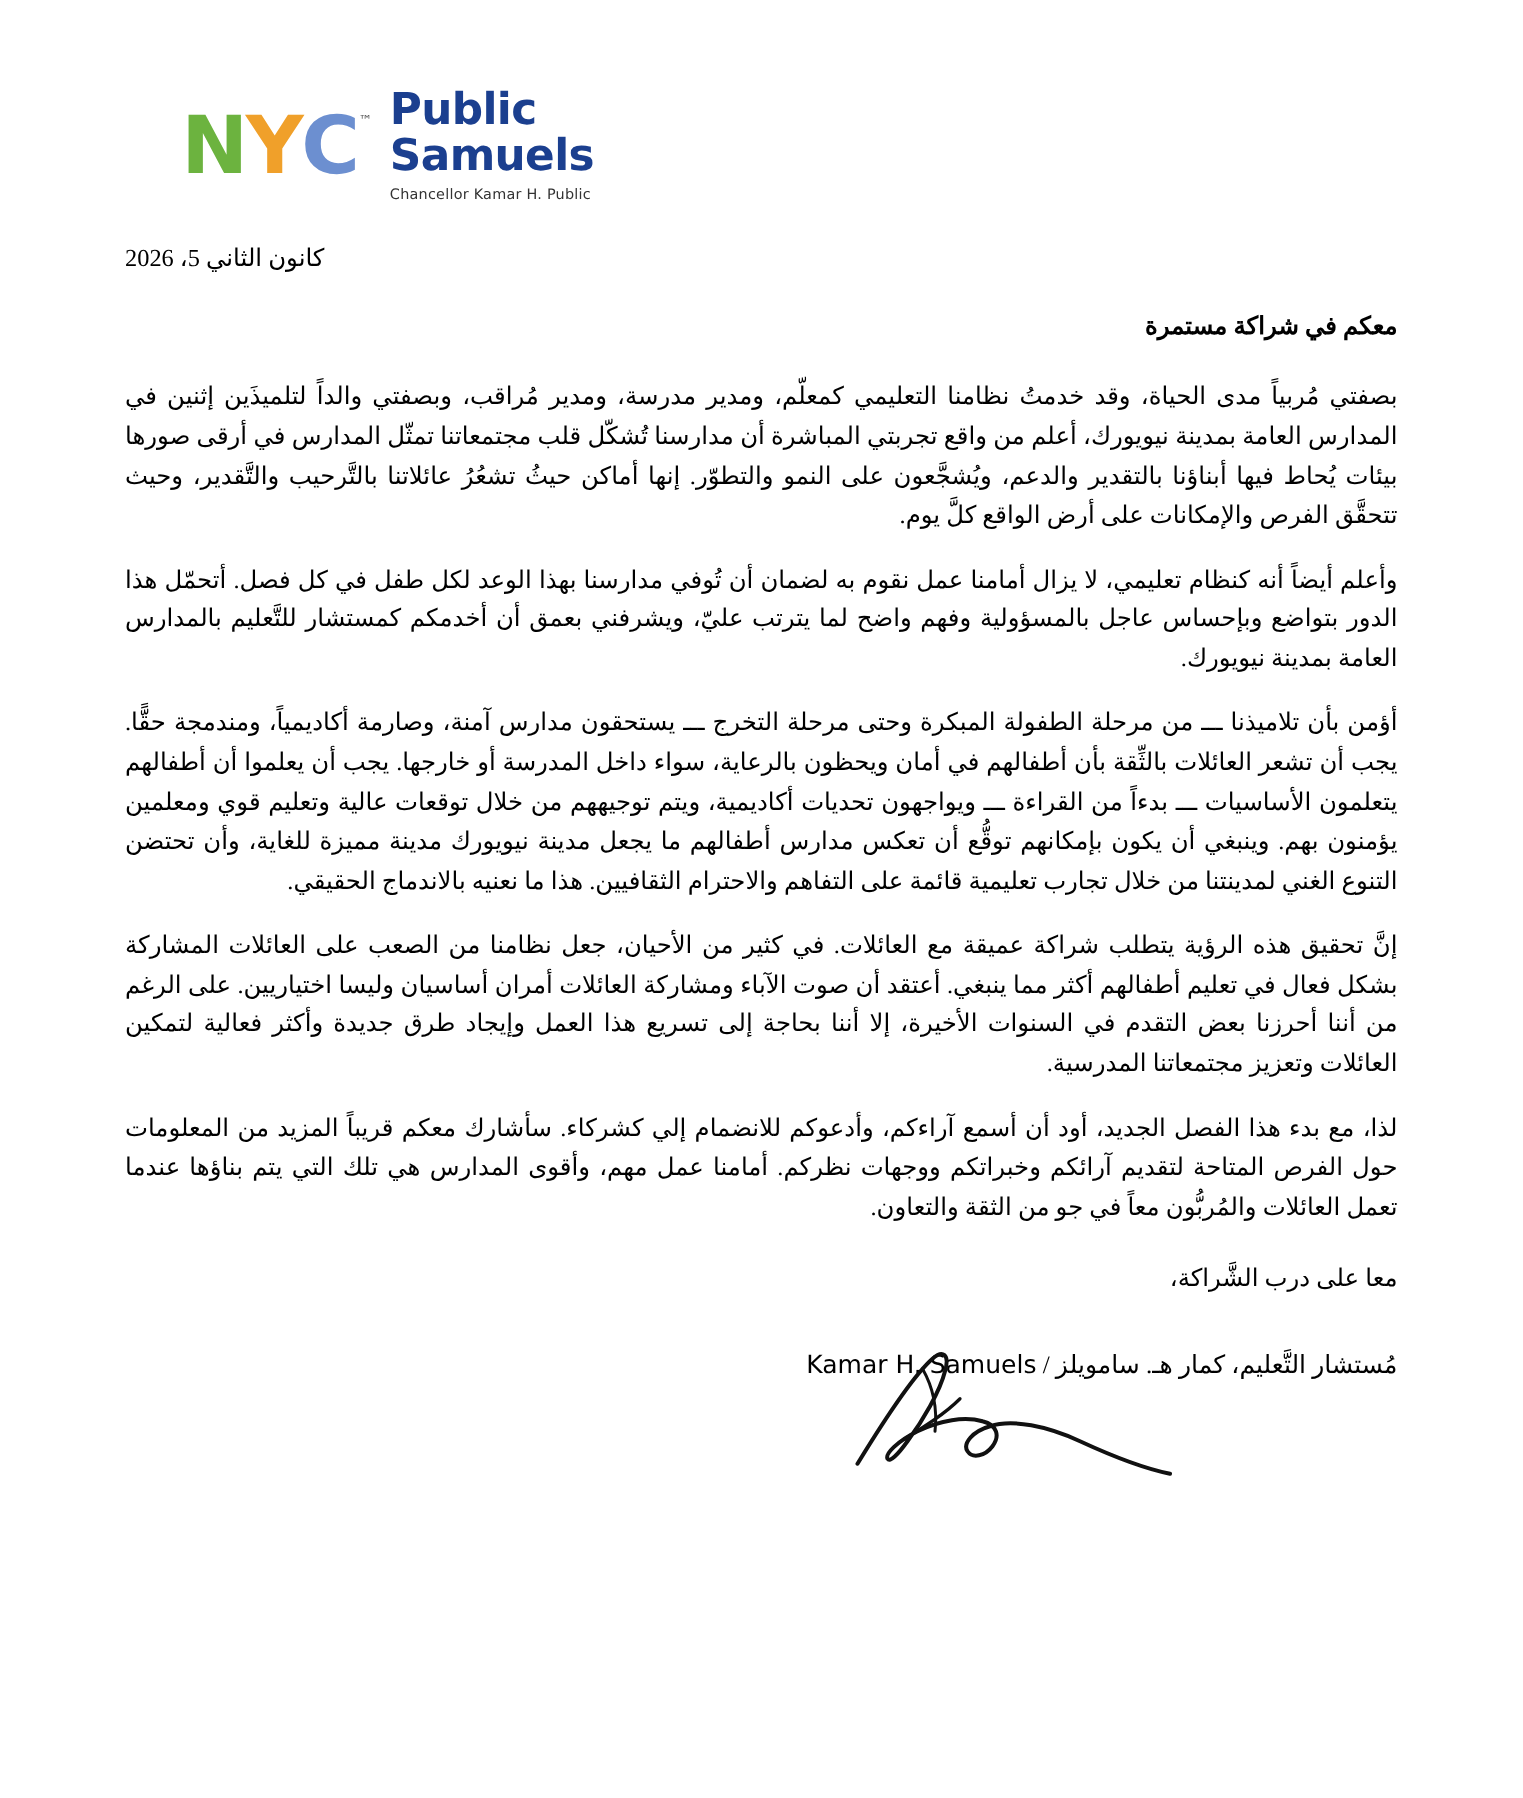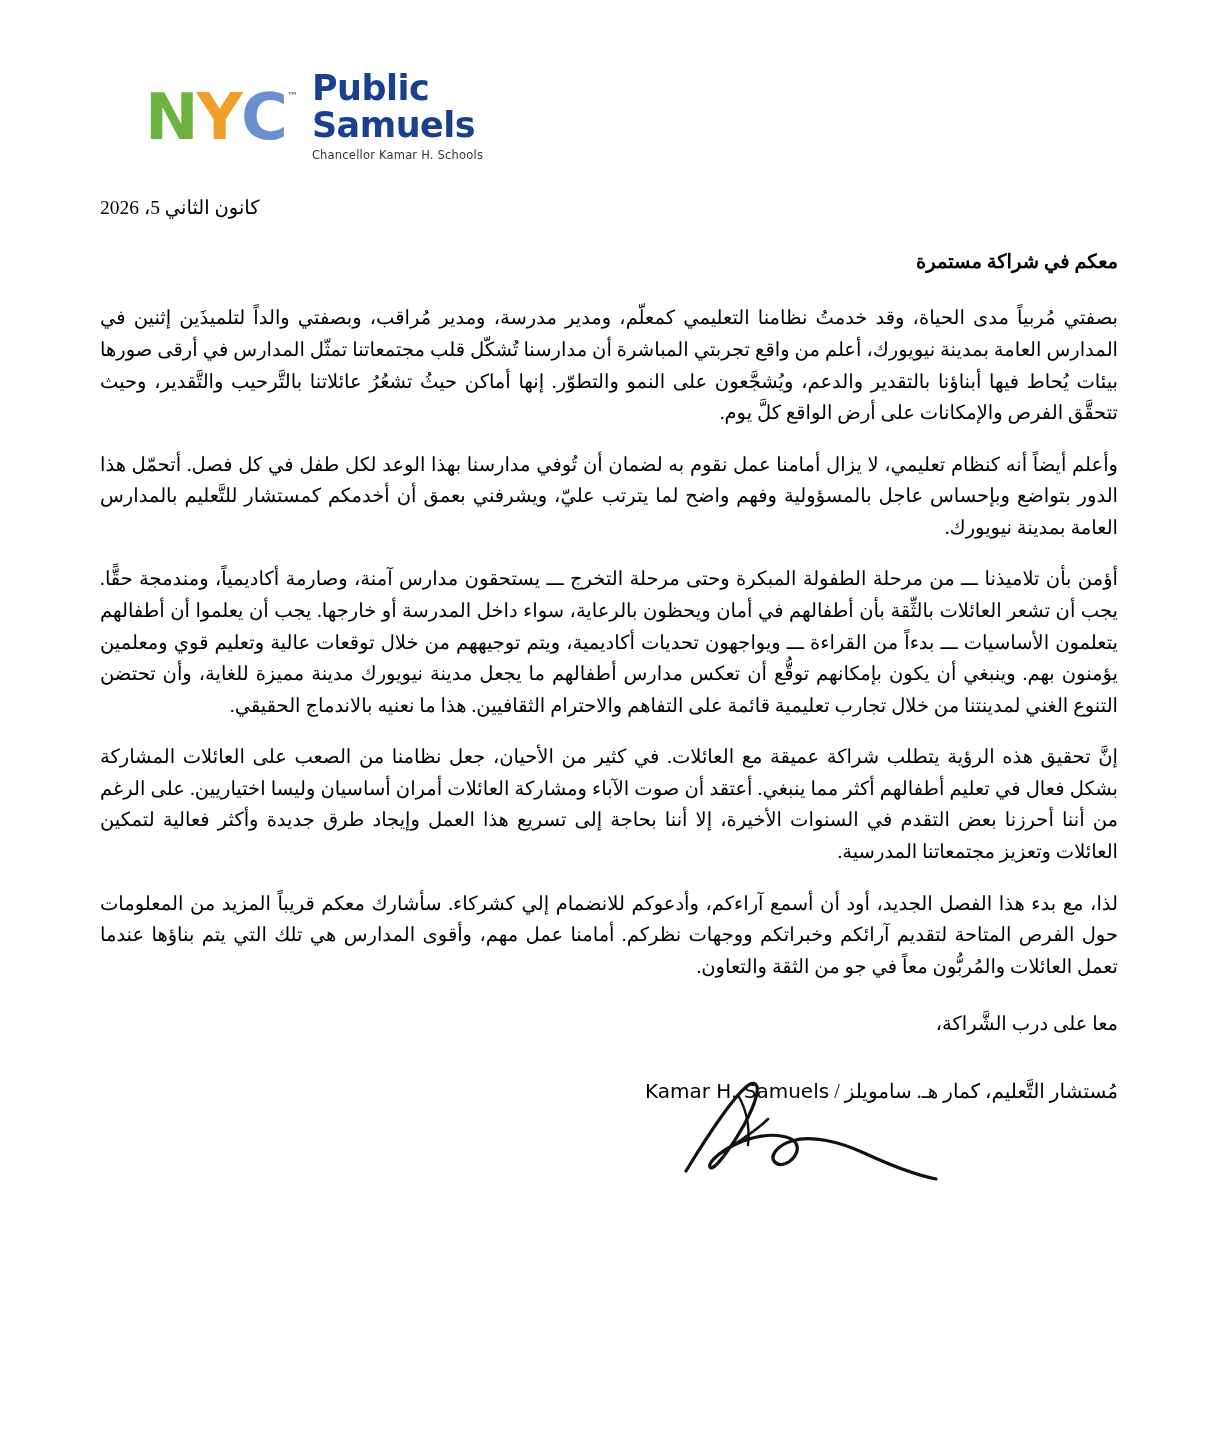--- a/index.html
+++ b/index.html
@@ -154,21 +154,21 @@
     <div class="logo-block">
       <div class="nyc-mark">
         <span class="nyc-letter nyc-n">N</span>
         <span class="nyc-letter nyc-y">Y</span>
         <span class="nyc-letter nyc-c">C</span>
         <span class="tm">™</span>
       </div>
       <div class="logo-text">
         <div class="line1">Public</div>
         <div class="line2">Samuels</div>
-        <div class="chancellor">Chancellor Kamar H. Schools</div>
+        <div class="chancellor">Chancellor Kamar H. Public</div>
       </div>
     </div>
   </div>
 
   <div class="doc-body">
 
     <div class="date-line">كانون الثاني 5، 2026</div>
 
     <div class="subject">معكم في شراكة مستمرة</div>
 

